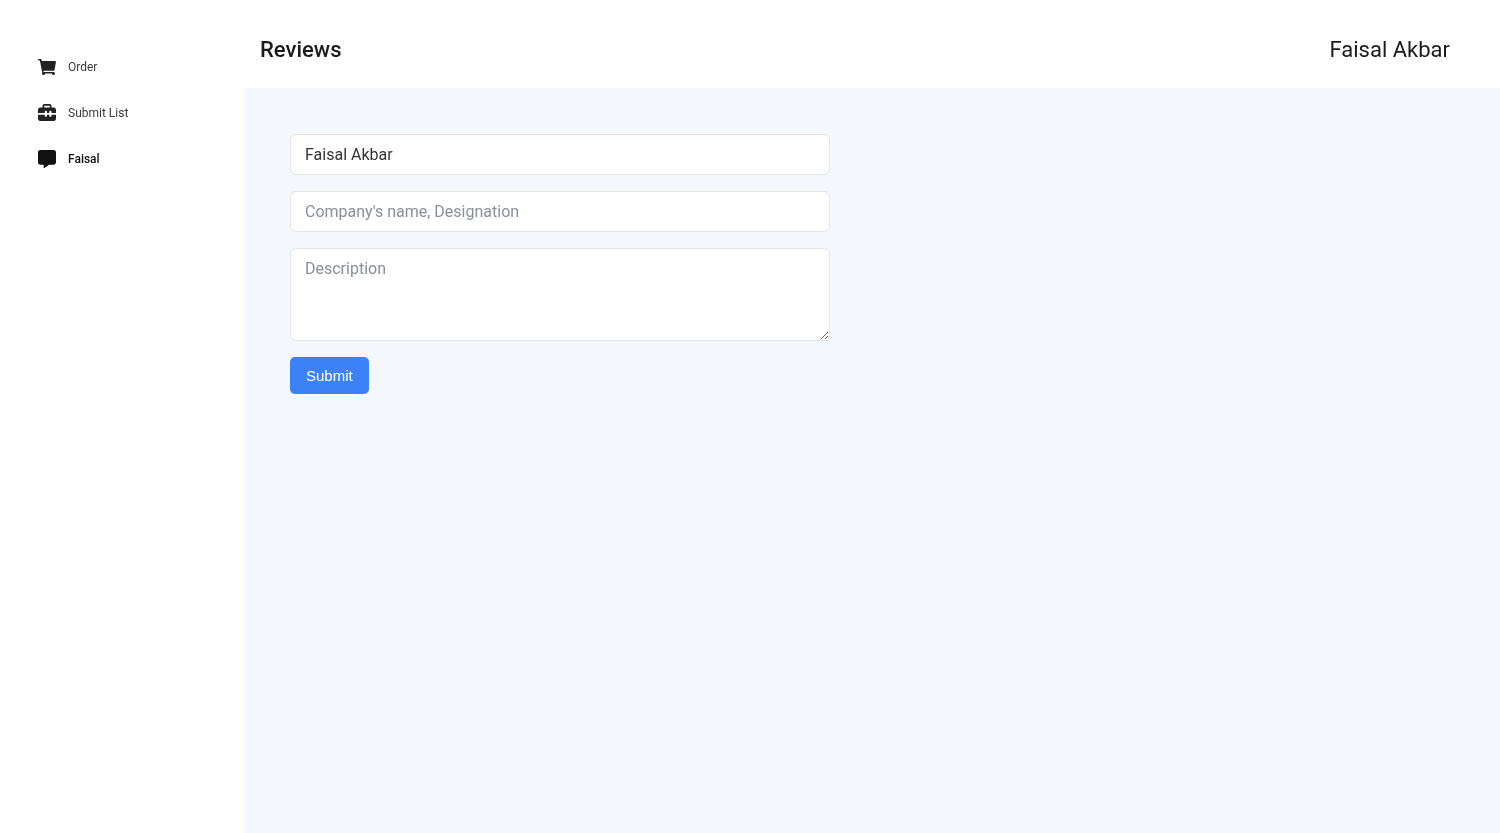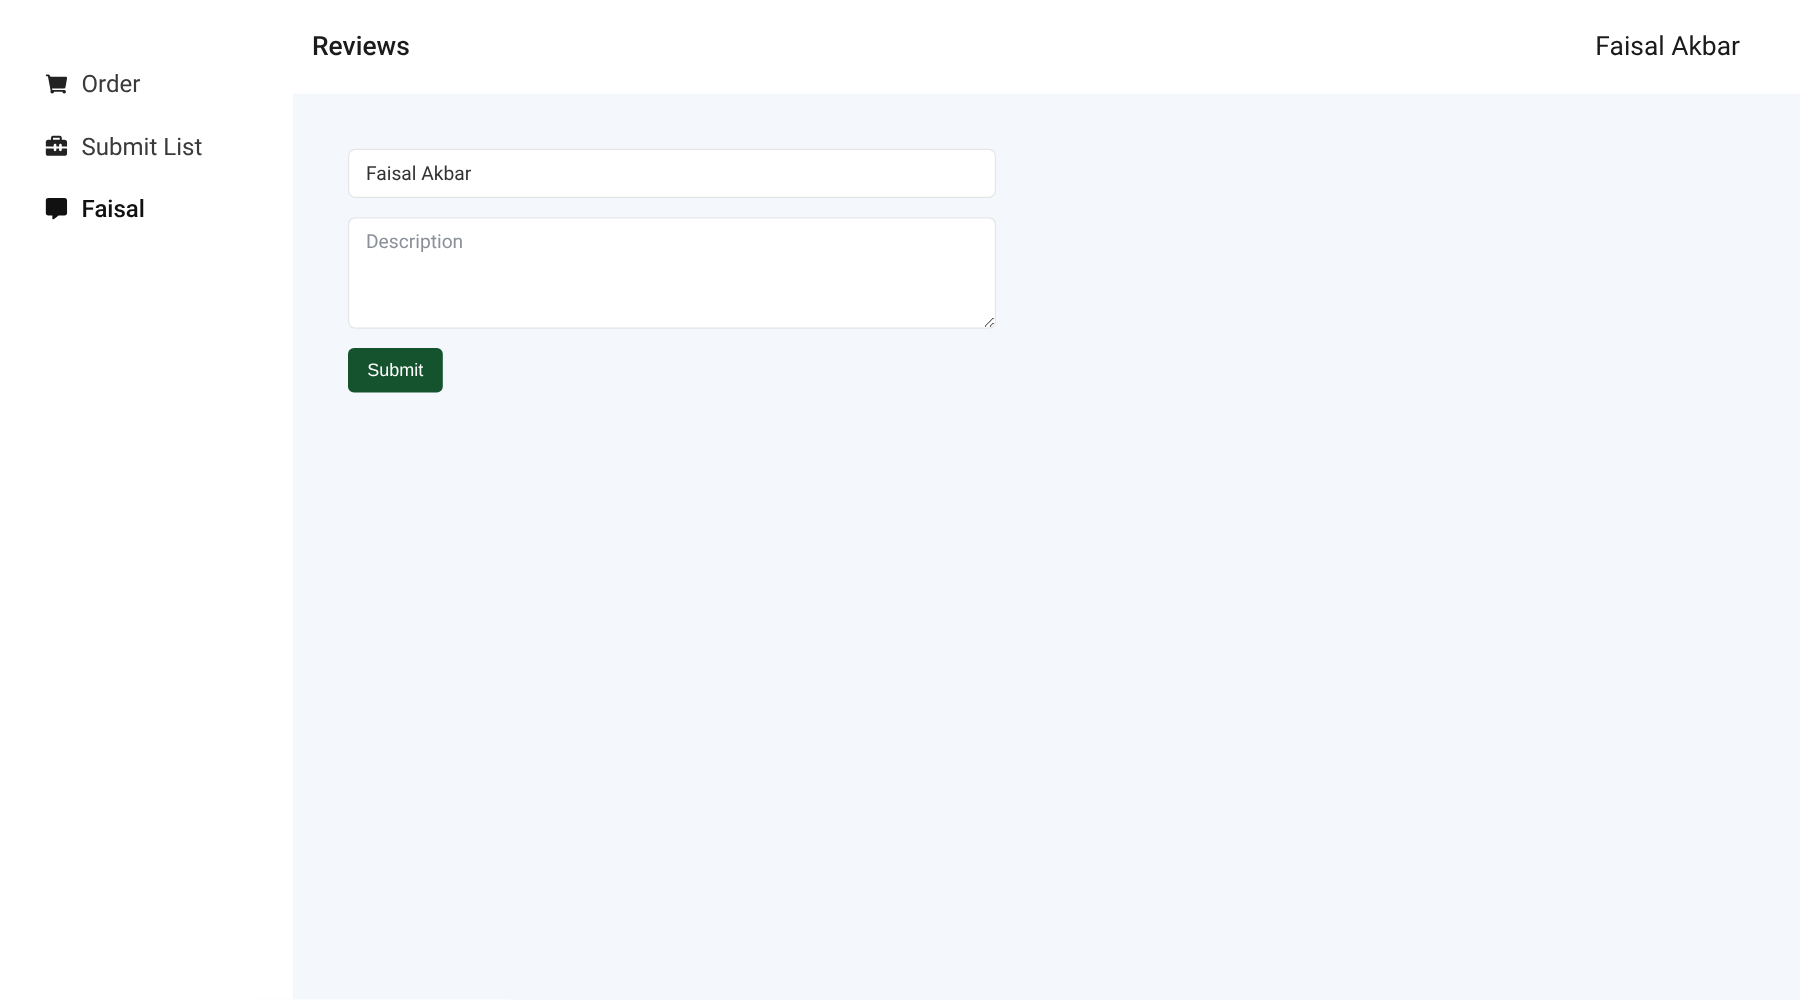--- a/index.html
+++ b/index.html
@@ -54,21 +54,21 @@
       color: #555;
     }
     .nav {
       padding-top: 28px;
     }
     .nav-item {
       display: flex;
       align-items: center;
       gap: 12px;
       padding: 14px 0 14px 38px;
-      font-size: 20px;
+      font-size: 12px;
       color: #3a3a3a;
       cursor: pointer;
     }
     .nav-item.active {
       color: #111;
       font-weight: 500;
     }
     .nav-item .icon {
       width: 18px;
       height: 18px;
@@ -77,20 +77,21 @@
       justify-content: center;
       color: #222;
     }
     .nav-item.active .icon {
       color: #111;
     }
     .main {
       flex: 1;
       display: flex;
       flex-direction: column;
+      margin-top: 10px;
     }
     .header {
       height: 78px;
       background: #fff;
       display: flex;
       align-items: center;
       justify-content: space-between;
       padding: 0 50px 0 16px;
     }
     .page-title {
@@ -128,21 +129,21 @@
     .text-input::placeholder,
     .textarea-input::placeholder {
       color: #8a8f98;
     }
     .textarea-input {
       height: 93px;
       resize: both;
     }
     .submit-btn {
       align-self: flex-start;
-      background: #14532d;
+      background: #3b82f6;
       color: #fff;
       border: none;
       border-radius: 5px;
       padding: 10px 16px;
       font-size: 15px;
       cursor: pointer;
     }
   </style>
 </head>
 <body>
@@ -180,18 +181,19 @@
 
   <div class="main">
     <header class="header">
       <h1 class="page-title">Reviews</h1>
       <div class="user-name">Faisal Akbar</div>
     </header>
 
     <section class="content">
       <form class="form-wrap">
         <input type="text" class="text-input" value="Faisal Akbar" style="">
+        <input type="text" class="text-input" placeholder="Company's name, Designation" style="">
         <textarea class="textarea-input" placeholder="Description" style=""></textarea>
         <button type="button" class="submit-btn">Submit</button>
       </form>
     </section>
   </div>
 </div>
 
 </body></html>

